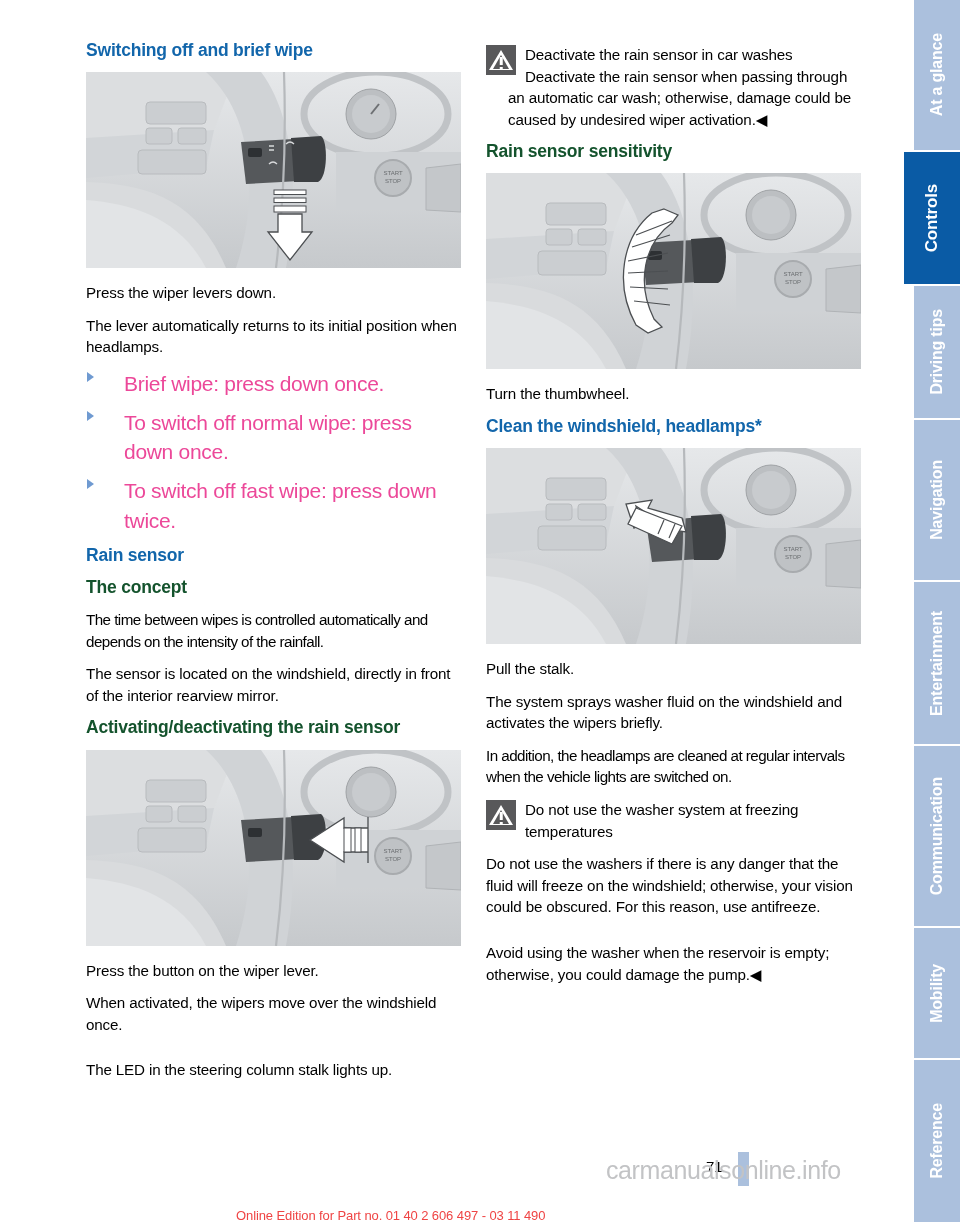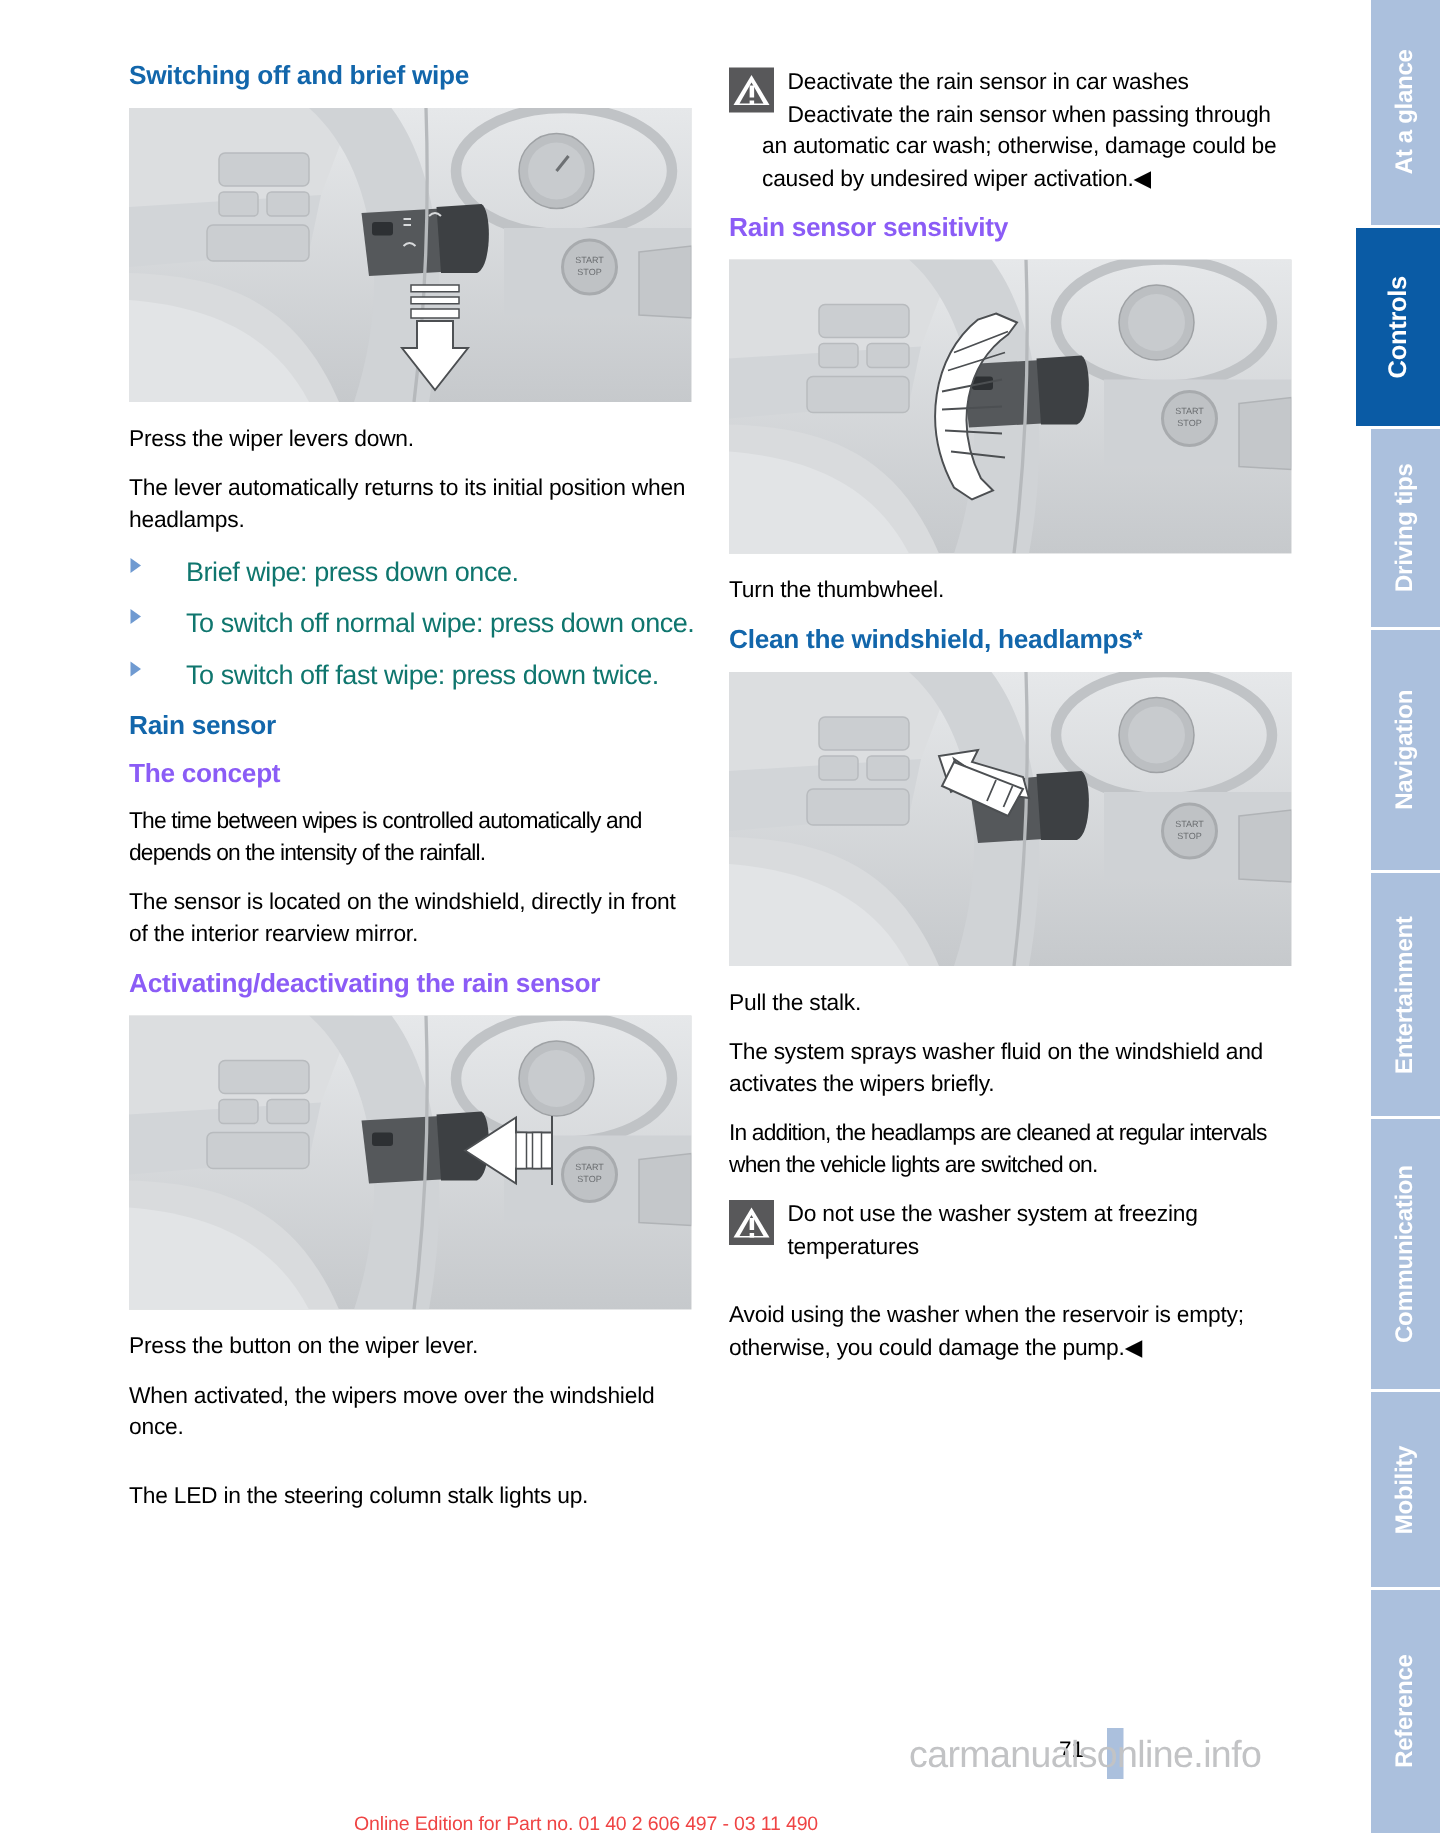--- a/index.html
+++ b/index.html
@@ -41,21 +41,21 @@
     font-size: 17.5px;
     font-weight: bold;
     color: #1266ab;
     letter-spacing: -0.2px;
     margin: 0 0 12px 0;
     line-height: 1.15;
   }
   h3.head3 {
     font-size: 17.5px;
     font-weight: bold;
-    color: #8b5cf6;
+    color: #14532d;
     letter-spacing: -0.2px;
     margin: 0 0 12px 0;
     line-height: 1.15;
   }
   .sp-above { margin-top: 22px; }
   .sp-above-sm { margin-top: 16px; }
 
   
   p.body {
     font-size: 15.2px;
@@ -64,23 +64,23 @@
     margin: 0 0 11px 0;
     letter-spacing: -0.15px;
   }
   p.body.tight { letter-spacing: -0.55px; }
   p.body.last { margin-bottom: 0; margin-top: 24px; }
 
   
   ul.bullets { list-style: none; margin: 2px 0 4px 0; }
   ul.bullets li {
     position: relative;
-    font-size: 18px;
+    font-size: 21px;
     line-height: 1.42;
-    color: #0f766e;
+    color: #ec4899;
     padding-left: 38px;
     margin-bottom: 9px;
     letter-spacing: -0.3px;
   }
   ul.bullets li .tri {
     position: absolute;
     left: 1px;
     top: 3px;
     width: 0; height: 0;
     border-left: 7px solid #6f9ad1;
@@ -424,20 +424,21 @@
           <span class="tri-out"></span>
             <span class="tri-in"></span>
           <span class="bang"></span>
             <span class="dot"></span>
         </div>
         <div class="warn-body">
           <span class="warn-title">Do not use the washer system at freezing temperatures</span>
         </div>
       </div>
 
+      <p class="body">Do not use the washers if there is any danger that the fluid will freeze on the windshield; otherwise, your vision could be obscured. For this reason, use antifreeze.</p>
       <p class="body last">Avoid using the washer when the reservoir is empty; otherwise, you could damage the pump.◀</p>
     </div>
   </div>
 
   <div class="sidebar">
     <div class="tab" style="top:0px;height:150px;">
       <span class="tab-label">At a glance</span>
     </div>
     <div class="tab active" style="top:152px;height:132px;">
       <span class="tab-label">Controls</span>

